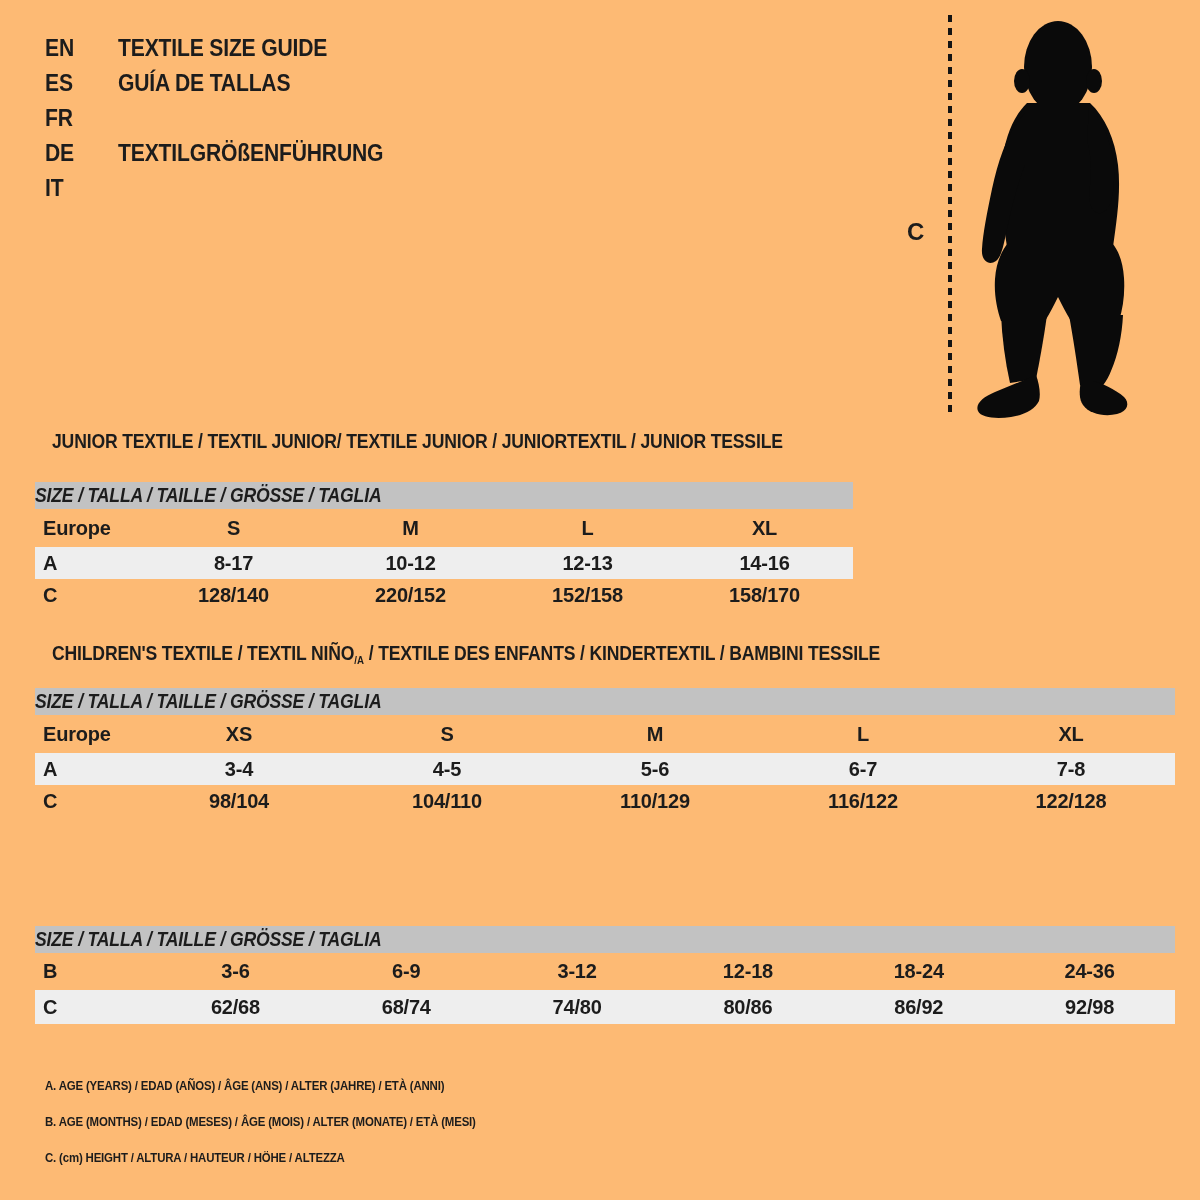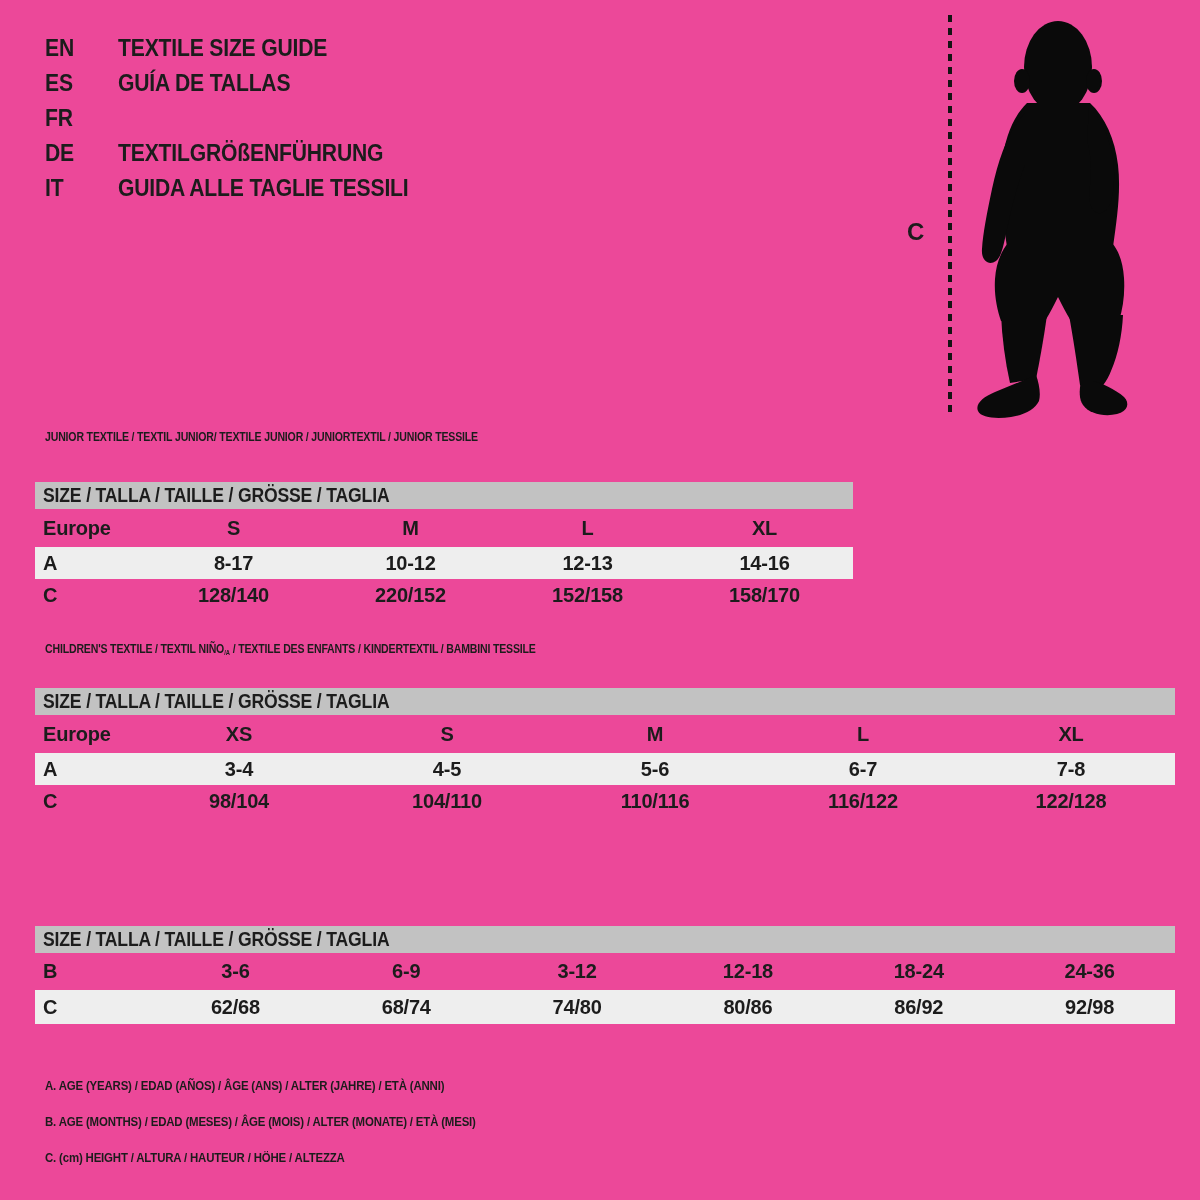--- a/index.html
+++ b/index.html
@@ -1,43 +1,43 @@
 <!DOCTYPE html>
 <html><head>
 <meta charset="utf-8">
 <style>
   html,body { margin:0; padding:0; background:#fff; }
   .page {
-    position:relative; width:1200px; height:1200px; background:#ec4899;
+    position:relative; width:1200px; height:1200px; background:#fdba74;
     font-family:"Liberation Sans", sans-serif; font-weight:bold; color:#1c1c1c;
     letter-spacing:-0.2px; overflow:hidden;
   }
   .cond { display:inline-block; transform:scaleX(0.88); transform-origin:0 50%; white-space:nowrap; }
 
   
   .lang-block { position:absolute; left:45px; top:30px; }
   .lang-row  { display:flex; height:35px; align-items:center; font-size:24px; }
   .lang-code { width:73px; flex:0 0 73px; }
 
   
   .figure-area { position:absolute; left:895px; top:5px; width:260px; height:425px; }
   .figure-c { position:absolute; left:12px; top:213px; font-size:24px; }
 
   
-  .tbl-title { position:absolute; left:45px; font-size:12px; }
+  .tbl-title { position:absolute; left:52px; font-size:20px; }
   #junior-title   { top:430px; }
   #children-title { top:642px; }
   #babies-title   { top:846px; line-height:36px; }
   .title-sub { font-size:0.55em; vertical-align:-0.35em; letter-spacing:0; }
 
   
   .size-table { position:absolute; left:35px; }
   .tbl-hdr {
     height:27px; background:#c2c2c2; display:flex; align-items:center;
-    padding-left:8px; box-sizing:border-box; font-size:20px;
+    box-sizing:border-box; font-size:20px;font-style:italic;
   }
   .tbl-row { display:grid; align-items:center; height:32px; font-size:20px; }
   .tbl-row.first { height:38px; }
   .tbl-row.alt { background:#eeeeee; }
   .tbl-row .lbl  { padding-left:8px; }
   .tbl-row .cell { text-align:center; }
 
   #junior-table { top:482px; width:818px; }
   #junior-table .tbl-row { grid-template-columns:110px repeat(4,1fr); }
 
@@ -68,21 +68,20 @@
     </div>
     <div class="lang-row">
       <span class="lang-code"><span class="cond">FR</span></span>
     </div>
     <div class="lang-row">
       <span class="lang-code"><span class="cond">DE</span></span>
       <span class="lang-title"><span class="cond">TEXTILGRÖßENFÜHRUNG</span></span>
     </div>
     <div class="lang-row">
       <span class="lang-code"><span class="cond">IT</span></span>
-      <span class="lang-title"><span class="cond">GUIDA ALLE TAGLIE TESSILI</span></span>
     </div>
   </div>
 
   <div class="figure-area">
     <span class="figure-c">C</span>
     <svg width="260" height="425" viewBox="0 0 260 425">
       <line x1="55" y1="10" x2="55" y2="412" stroke="#141414" stroke-width="4" stroke-dasharray="7 6"></line>
       <g fill="#0a0a0a">
         <ellipse cx="163" cy="62" rx="34" ry="46"></ellipse>
         <ellipse cx="127" cy="76" rx="8" ry="12"></ellipse>
@@ -149,21 +148,21 @@
       <span class="cell">3-4</span>
       <span class="cell">4-5</span>
       <span class="cell">5-6</span>
       <span class="cell">6-7</span>
       <span class="cell">7-8</span>
     </div>
     <div class="tbl-row">
       <span class="lbl">C</span>
       <span class="cell">98/104</span>
       <span class="cell">104/110</span>
-      <span class="cell">110/116</span>
+      <span class="cell">110/129</span>
       <span class="cell">116/122</span>
       <span class="cell">122/128</span>
     </div>
   </div>
 
   <div class="size-table" id="babies-table">
     <div class="tbl-hdr">
         <span class="cond">SIZE / TALLA / TAILLE / GRÖSSE / TAGLIA</span>
       </div>
     <div class="tbl-row first">

